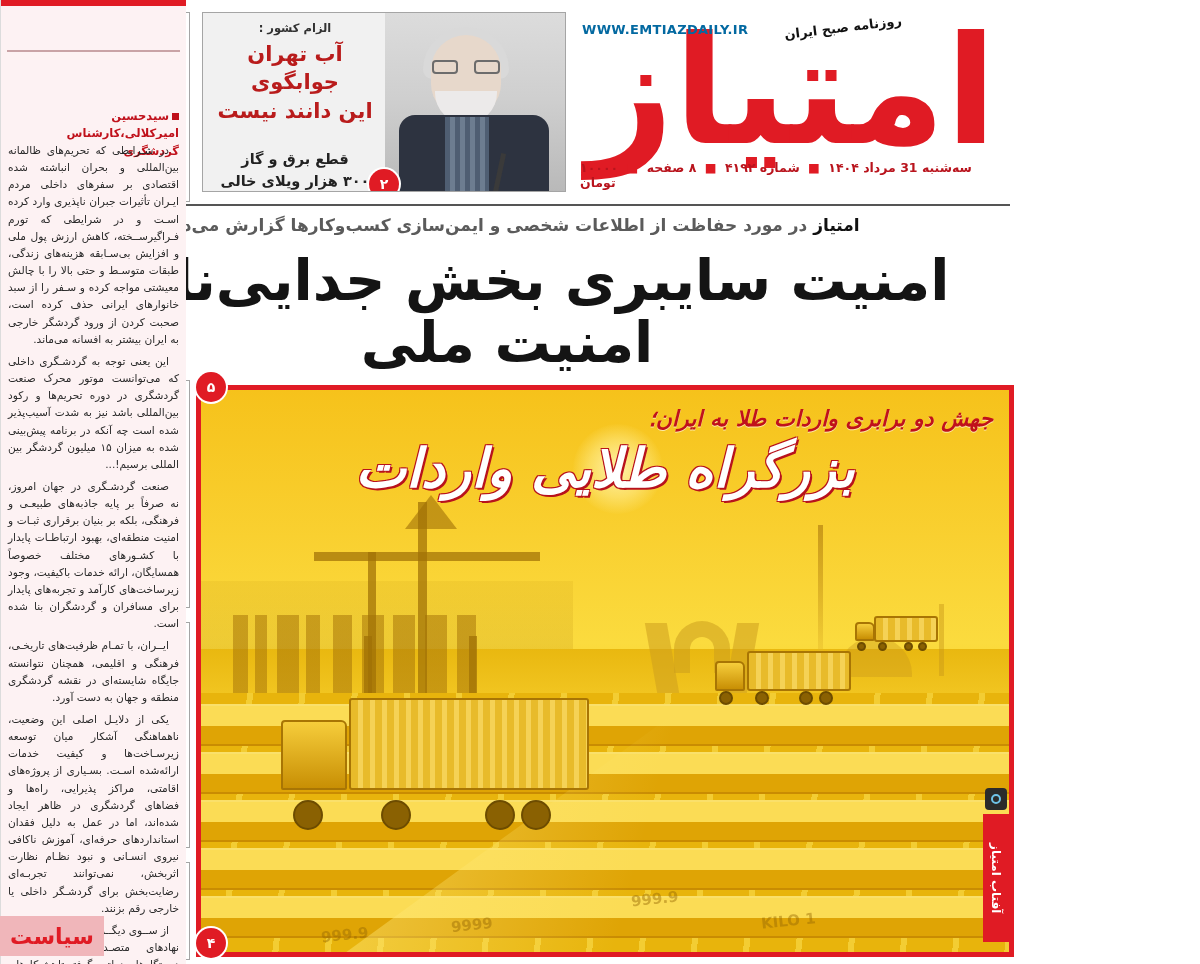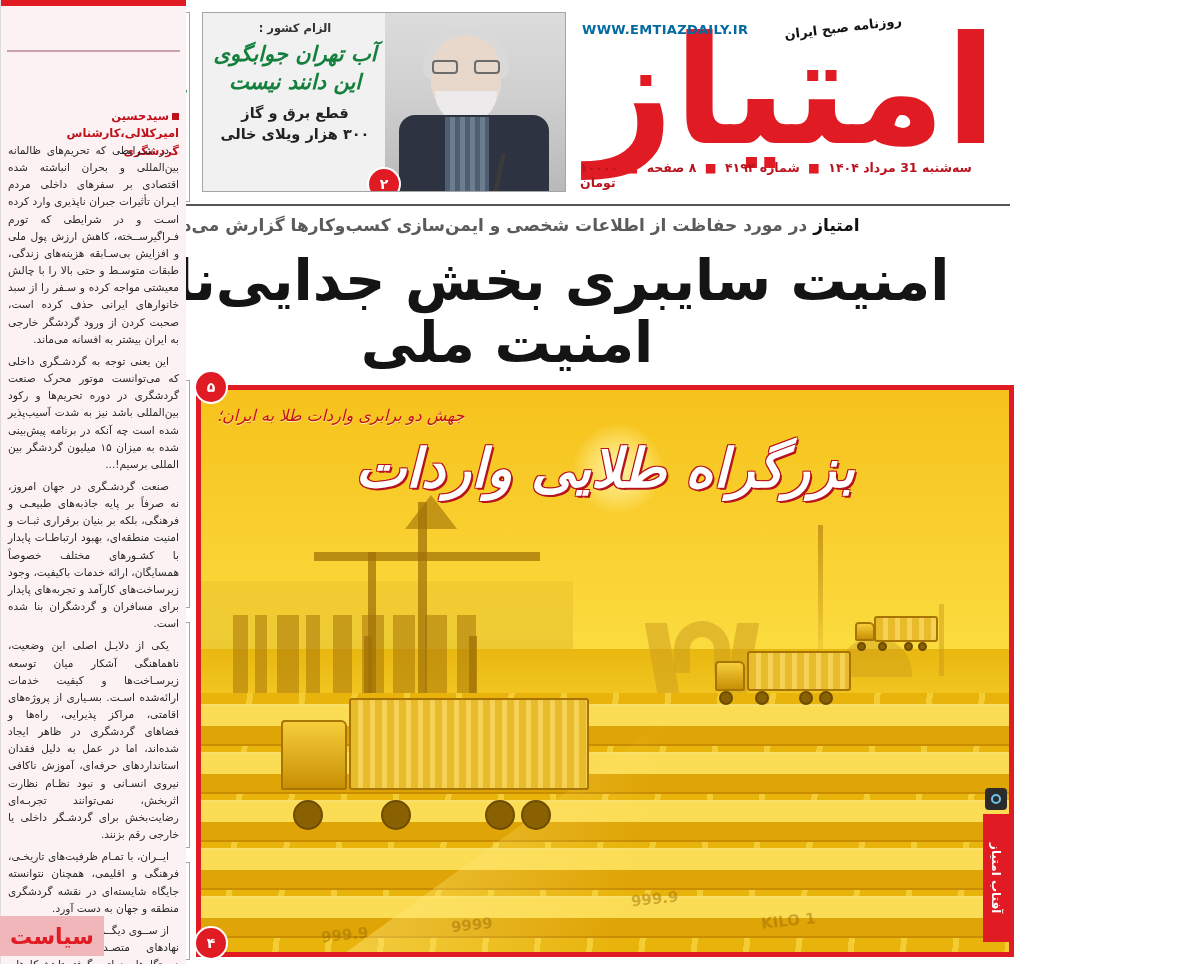--- a/index.html
+++ b/index.html
@@ -7,21 +7,21 @@
   body{
     font-family:"DejaVu Sans","Liberation Sans",sans-serif;
     background:#ffffff; color:#111;
     direction:rtl; overflow:hidden;
   }
   .page{ position:relative; width:1200px; height:964px; background:#fff; }
   .kicker{
     font-size:11px; color:#5d5d5d; text-align:center;
     letter-spacing:-.2px; line-height:1.3; font-weight:600;
   }
-  .hl{ font-weight:bold; line-height:1.22; color:#15803d;font-style:italic; }
+  .hl{ font-weight:bold; line-height:1.22; color:#b91c1c; }
 
   .pagebadge{
     position:absolute; width:30px; height:30px; border-radius:50%;
     background:#e01b24; color:#fff; font-size:14px; font-weight:bold;
     display:flex; align-items:center; justify-content:center;
     box-shadow:0 0 0 2px #fff;
   }
 
   .story{
     position:absolute; left:4px; width:186px;
@@ -66,21 +66,21 @@
      background:repeating-linear-gradient(90deg,#4f5e72 0 5px,#6d7d90 5px 10px),
                 repeating-linear-gradient(0deg,#4f5e72 0 5px,#6d7d90 5px 10px); }
   #minister-photo .mic{ position:absolute; left:112px; top:140px; width:5px; height:40px;
      background:#3a3a3a; transform:rotate(12deg); }
 
   #minister-text{
     position:absolute; right:182px; left:6px; top:8px; width:176px; text-align:center;
   }
   #minister-text .lbl{ font-size:11.5px; color:#333; margin-bottom:5px; font-weight:600; }
   #minister-text .hl{ font-size:21px; line-height:1.35; }
-  #minister-text .sub{ font-size:14.5px; line-height:1.5; margin-top:6px; font-weight:600; color:#222; }
+  #minister-text .sub{ font-size:14.5px; line-height:1.5; margin-top:24px; font-weight:600; color:#222; }
 
   
   #masthead{ position:absolute; left:572px; top:6px; width:440px; height:190px; }
   #mast-logo{
     position:absolute; right:0; left:0; top:10px;
     font-size:150px; line-height:150px; font-weight:bold; color:#e01b24;
     text-align:center; letter-spacing:-6px;
   }
   #mast-slogan{
     position:absolute; right:110px; top:14px; font-size:13px; color:#111;
@@ -199,22 +199,22 @@
   #truck-far .trailer{ width:64px; height:26px; top:4px; right:5px; }
   #truck-far .cab{ width:20px; height:19px; left:4px; top:10px; }
   #truck-far .wheel{ width:9px; height:9px; bottom:1px; }
   #truck-far .w1{ right:16px;} #truck-far .w2{ right:30px;}
   #truck-far .w3{ right:56px;} #truck-far .w4{ left:6px;}
 
   .ingot-text{ position:absolute; color:rgba(150,105,5,.45); font-size:15px;
     font-weight:bold; transform:rotate(-6deg); }
 
   #gold-kicker{
-    position:absolute; left:16px; right:16px; top:16px; text-align:left;
-    font-size:16px; font-weight:normal; color:#c0111b; font-style:italic;
+    position:absolute; left:16px; right:16px; top:16px; text-align:right;
+    font-size:22px; font-weight:bold; color:#c0111b; font-style:italic;
     text-shadow:0 1px 0 rgba(255,255,255,.6);
   }
   #gold-headline{
     position:absolute; left:16px; right:16px; top:48px; text-align:center;
     font-size:54px; font-weight:bold; color:#ffffff; line-height:1.15;
     text-shadow:2px 2px 0 #b8121c, -1px -1px 0 #b8121c, 1px -1px 0 #b8121c, -1px 1px 0 #b8121c;
     font-style:italic; letter-spacing:-1px;
   }
 
   #photo-credit{
@@ -421,22 +421,22 @@
     <div id="edit-topbar"></div>
     <div id="edit-rule"></div>
     <div id="edit-byline">
       <span class="sq"></span><span>سیدحسین</span><br>
       <span>امیرکلالی،کارشناس گردشگری</span>
     </div>
     <div id="edit-body">
       <p>در شـرایطی که تحریم‌های ظالمانه بین‌المللی و بحران انباشته شده اقتصادی بر سفرهای داخلی مردم ایـران تأثیرات جبران ناپذیری وارد کرده اسـت و در شرایطی که تورم فـراگیرســخته، کاهش ارزش پول ملی و افزایش بی‌سـابقه هزینه‌های زندگی، طبقات متوسـط و حتی بالا را با چالش معیشتی مواجه کرده و سـفر را از سبد خانوارهای ایرانی حذف کرده است، صحبت کردن از ورود گردشگر خارجی به ایران بیشتر به افسانه می‌ماند.</p>
       <p>این یعنی توجه به گردشـگری داخلی که می‌توانست موتور محرک صنعت گردشگری در دوره تحریم‌ها و رکود بین‌المللی باشد نیز به شدت آسیب‌پذیر شده است چه آنکه در برنامه پیش‌بینی شده به میزان ۱۵ میلیون گردشگر بین المللی برسیم!...</p>
       <p>صنعت گردشـگری در جهان امروز، نه صرفاً بر پایه جاذبه‌های طبیعـی و فرهنگی، بلکه بر بنیان برقراری ثبـات و امنیت منطقه‌ای، بهبود ارتباطـات پایدار با کشـورهای مختلف خصوصاً همسایگان، ارائه خدمات باکیفیت، وجود زیرساخت‌های کارآمد و تجربه‌های پایدار برای مسافران و گردشگران بنا شده است.</p>
+      <p>ایــران، با تمـام ظرفیت‌های تاریخـی، فرهنگی و اقلیمی، همچنان نتوانسته جایگاه شایسته‌ای در نقشه گردشگری منطقه و جهان به دست آورد.</p>
       <p>یکی از دلایـل اصلی این وضعیت، ناهماهنگی آشکار میان توسعه زیرسـاخت‌ها و کیفیت خدمات ارائه‌شده اسـت. بسـیاری از پروژه‌های اقامتی، مراکز پذیرایی، راه‌ها و فضاهای گردشگری در ظاهر ایجاد شده‌اند، اما در عمل به دلیل فقدان استانداردهای حرفه‌ای، آموزش ناکافی نیروی انسـانی و نبود نظـام نظارت اثربخش، نمی‌توانند تجربـه‌ای رضایت‌بخش برای گردشـگر داخلی یا خارجی رقم بزنند.</p>
-      <p>ایــران، با تمـام ظرفیت‌های تاریخـی، فرهنگی و اقلیمی، همچنان نتوانسته جایگاه شایسته‌ای در نقشه گردشگری منطقه و جهان به دست آورد.</p>
       <p>از ســوی دیگــر، نبـود هماهنگی بیــن نهادهای متصـدی و موازی‌کاری دسـتگاه‌های دولتـی گرفته تا تشـکل‌های گردشگری که نمی‌دانند چه می‌خواهند و اولویت‌هایشان چه هست، اجرای سیاست‌های حمایتی از گردشگری را با چالش جدی مواجه کرده است.</p>
 
     </div>
   </div>
 
   <div id="watermark">سیاست</div>
 
 </div>
 
 </body></html>

